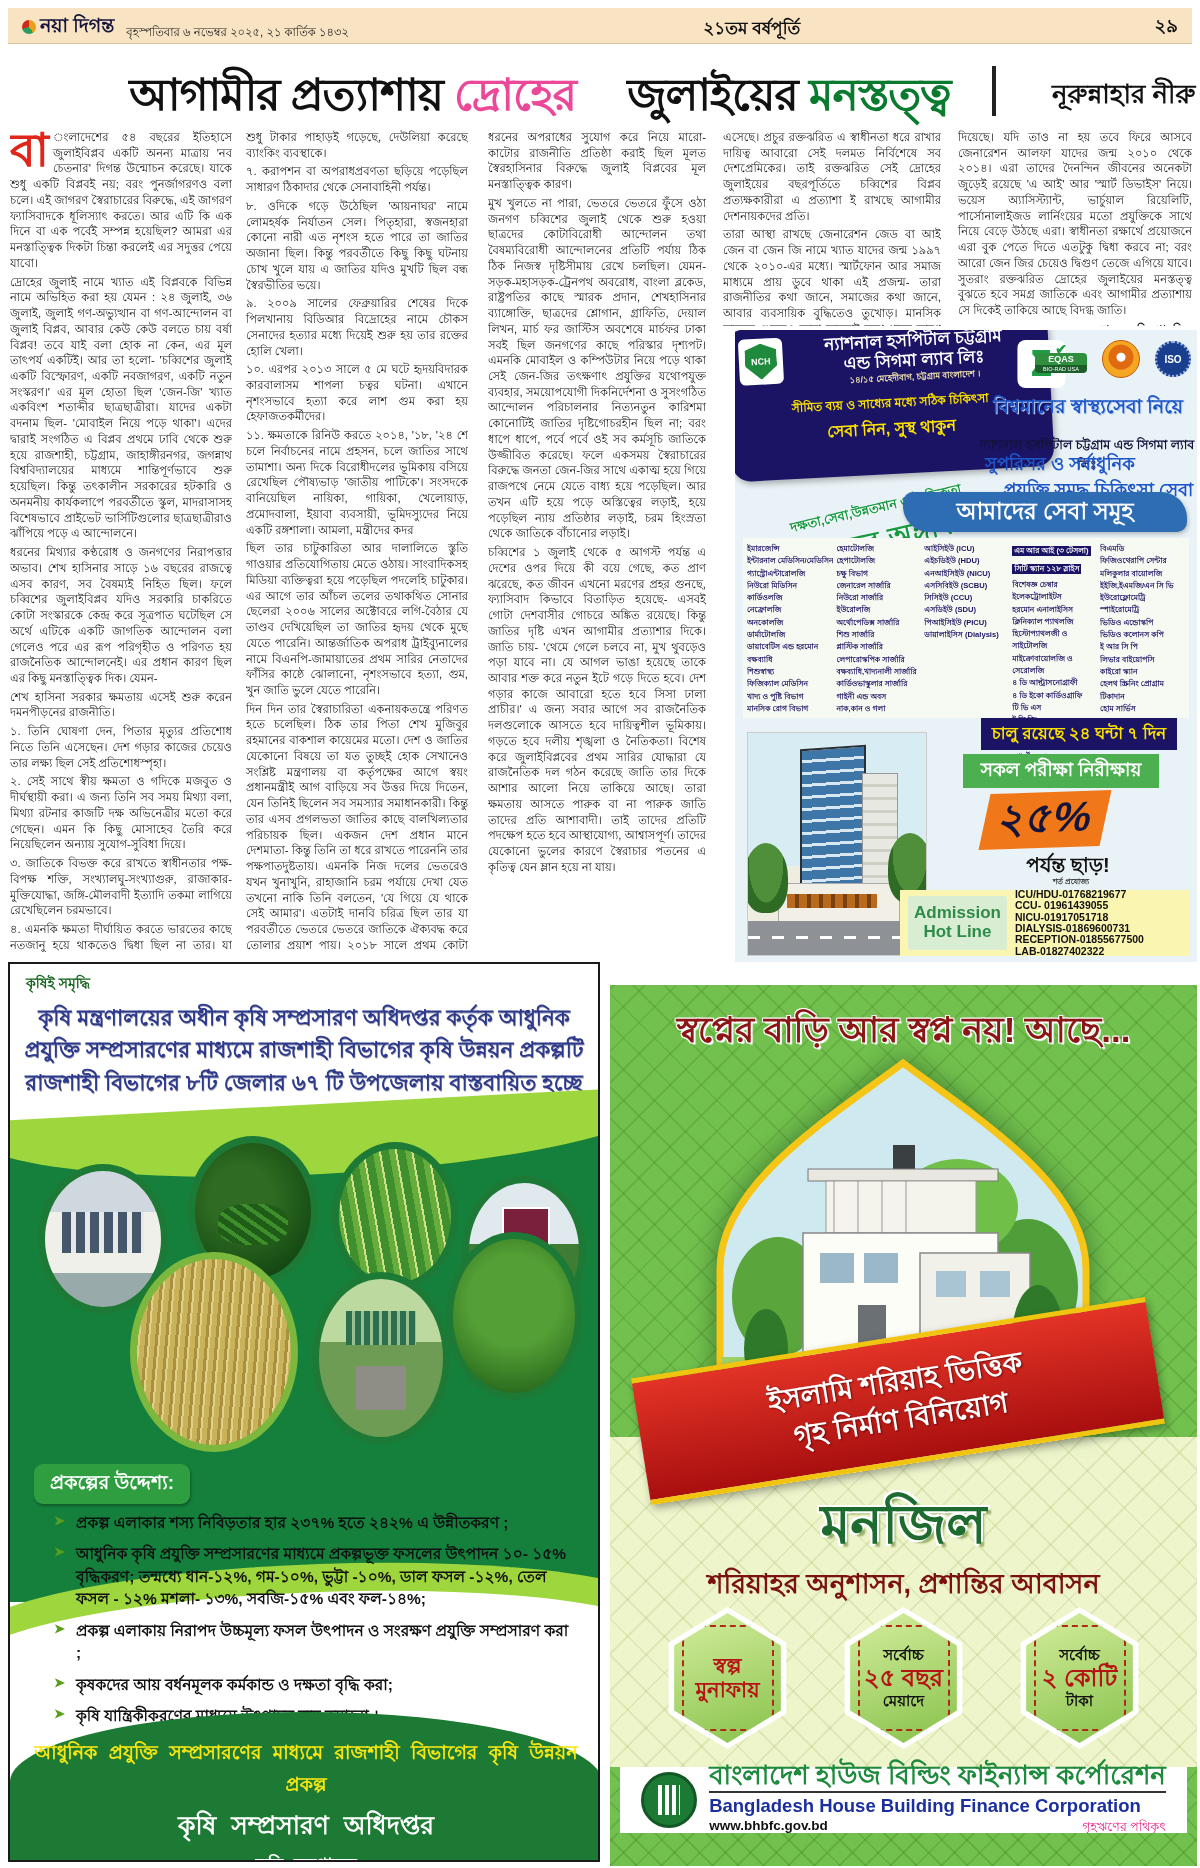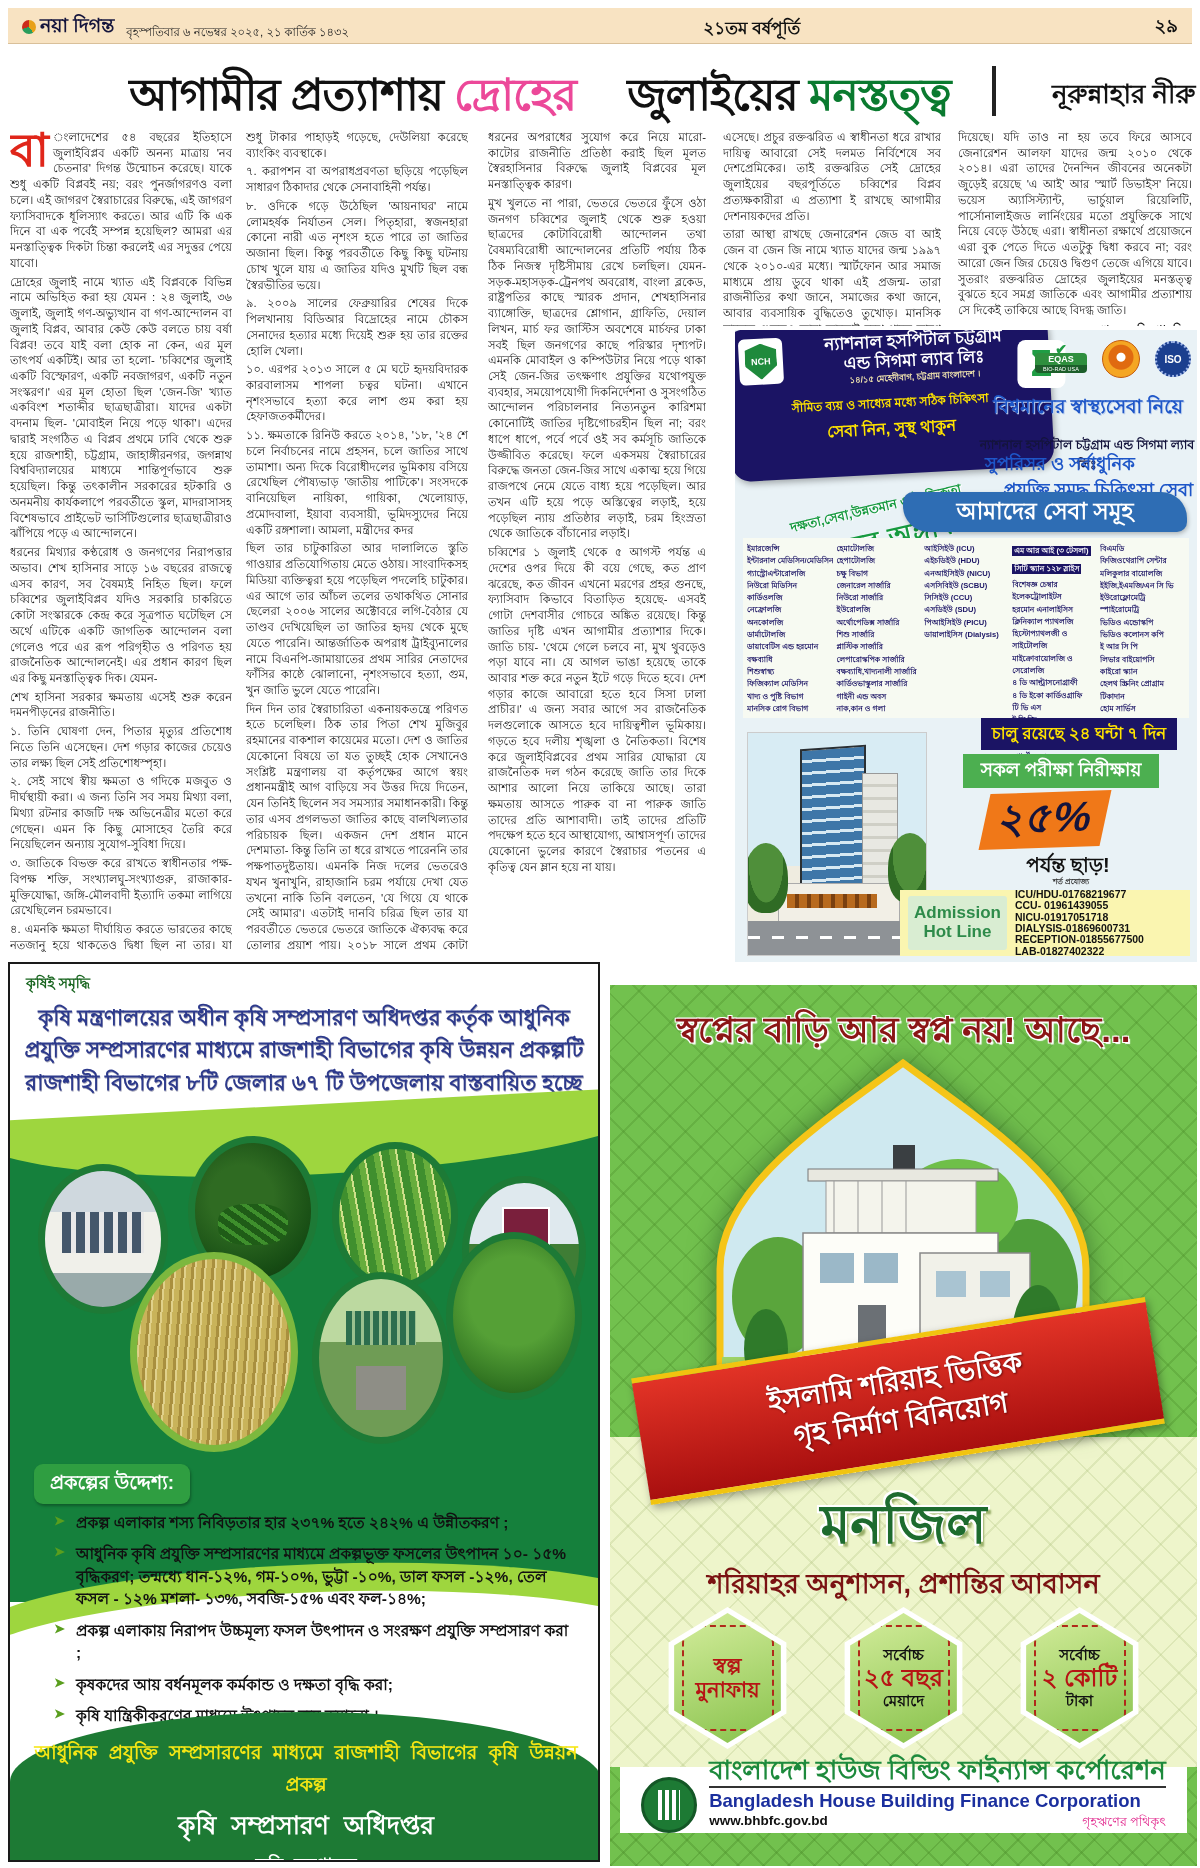--- a/index.html
+++ b/index.html
@@ -119,21 +119,21 @@
   .ribbon div{color:#fff;font-weight:bold;font-size:28px;line-height:1.35;text-shadow:1px 1px 2px #6b0a0a;}
   .hs-brand{position:absolute;left:0;top:498px;width:100%;text-align:center;font-size:54px;font-weight:bold;color:#1d6b2e;text-shadow:-2px -2px 0 #fff,2px -2px 0 #fff,-2px 2px 0 #fff,3px 3px 2px #9ab06a;}
   .hs-tagline{position:absolute;left:0;top:578px;width:100%;text-align:center;font-size:27px;font-weight:bold;color:#7a1212;}
   .hexrow{position:absolute;left:0;top:622px;width:100%;display:flex;justify-content:center;gap:48px;}
   .hex{width:128px;height:142px;clip-path:polygon(50% 0%,96% 25%,96% 75%,50% 100%,4% 75%,4% 25%);background:#fff;display:flex;align-items:center;justify-content:center;}
   .hex-in{width:116px;height:130px;clip-path:polygon(50% 0%,96% 25%,96% 75%,50% 100%,4% 75%,4% 25%);background:linear-gradient(160deg,#d6ee9e,#86c14a);display:flex;flex-direction:column;align-items:center;justify-content:center;text-align:center;position:relative;}
   .hex-in::after{content:"";position:absolute;left:12px;top:12px;right:12px;bottom:12px;border:2px dashed #b02a1a;border-radius:18px;}
   .hex .l-red{color:#b61414;font-weight:bold;font-size:21px;line-height:1.15;}
   .hex .l-blk{color:#111;font-weight:bold;font-size:15px;line-height:1.2;}
   .hex .l-big{color:#b61414;font-weight:bold;font-size:24px;line-height:1.15;}
-  .hs-band{position:absolute;left:10px;top:782px;width:567px;height:66px;background:#fff;display:flex;align-items:flex-end;justify-content:center;gap:12px;}
+  .hs-band{position:absolute;left:10px;top:782px;width:567px;height:66px;background:#fff;display:flex;align-items:center;justify-content:center;gap:12px;}
   .bhbfc-logo{width:56px;height:56px;border-radius:50%;background:#1d7a34;border:3px solid #145726;box-sizing:border-box;display:flex;align-items:center;justify-content:center;}
   .bhbfc-logo span{display:block;width:22px;height:30px;background:repeating-linear-gradient(90deg,#fff 0 4px,#1d7a34 4px 7px);}
   .hs-corp .bn{color:#1d8a3c;font-weight:bold;font-size:26px;line-height:1.05;border-bottom:2px solid #333;padding-bottom:2px;}
   .hs-corp .en{color:#1b2f9e;font-weight:bold;font-size:18.5px;margin-top:2px;}
   .hs-corp .webrow{display:flex;justify-content:space-between;margin-top:1px;}
   .hs-corp .web{color:#111;font-weight:bold;font-size:13.5px;}
   .hs-corp .pf{color:#e0218a;font-size:12.5px;font-weight:normal;}
   .hs-bstrip{position:absolute;left:0;top:848px;width:100%;height:33px;background-color:#72c14e;background-image:repeating-linear-gradient(45deg,rgba(74,140,40,.35) 0 2px,transparent 2px 18px),repeating-linear-gradient(-45deg,rgba(74,140,40,.35) 0 2px,transparent 2px 18px);}
 </style>
 </head>

